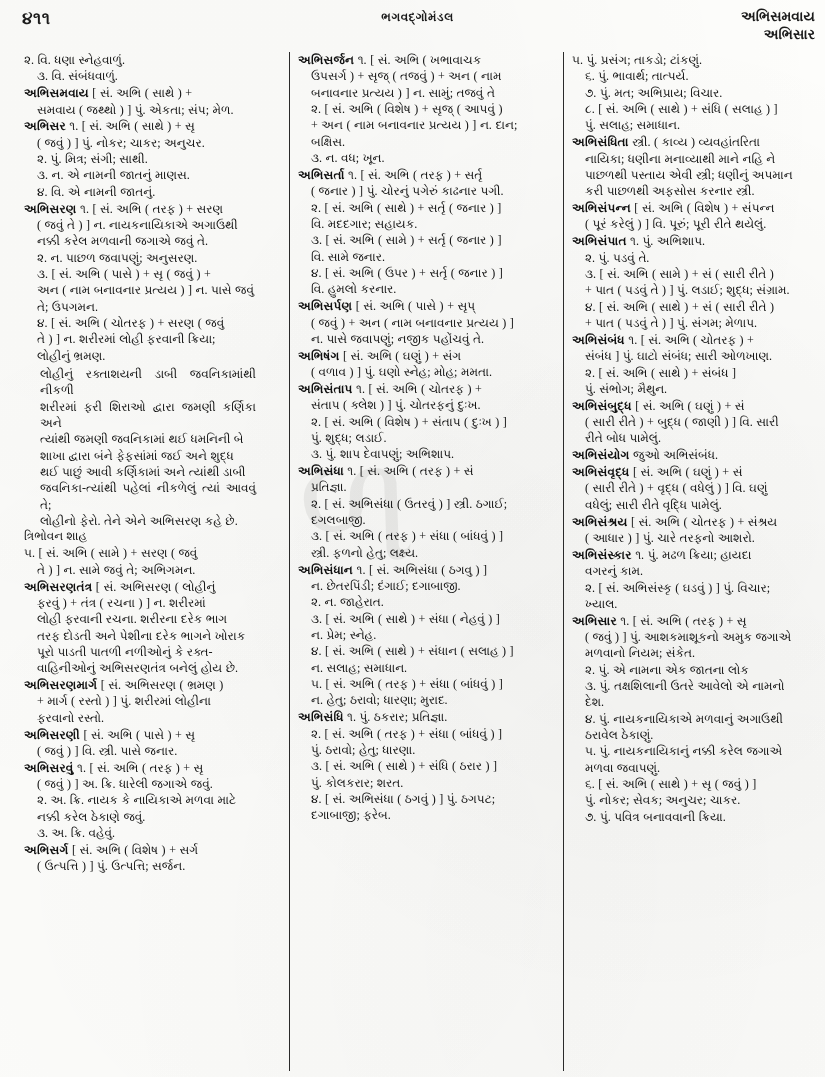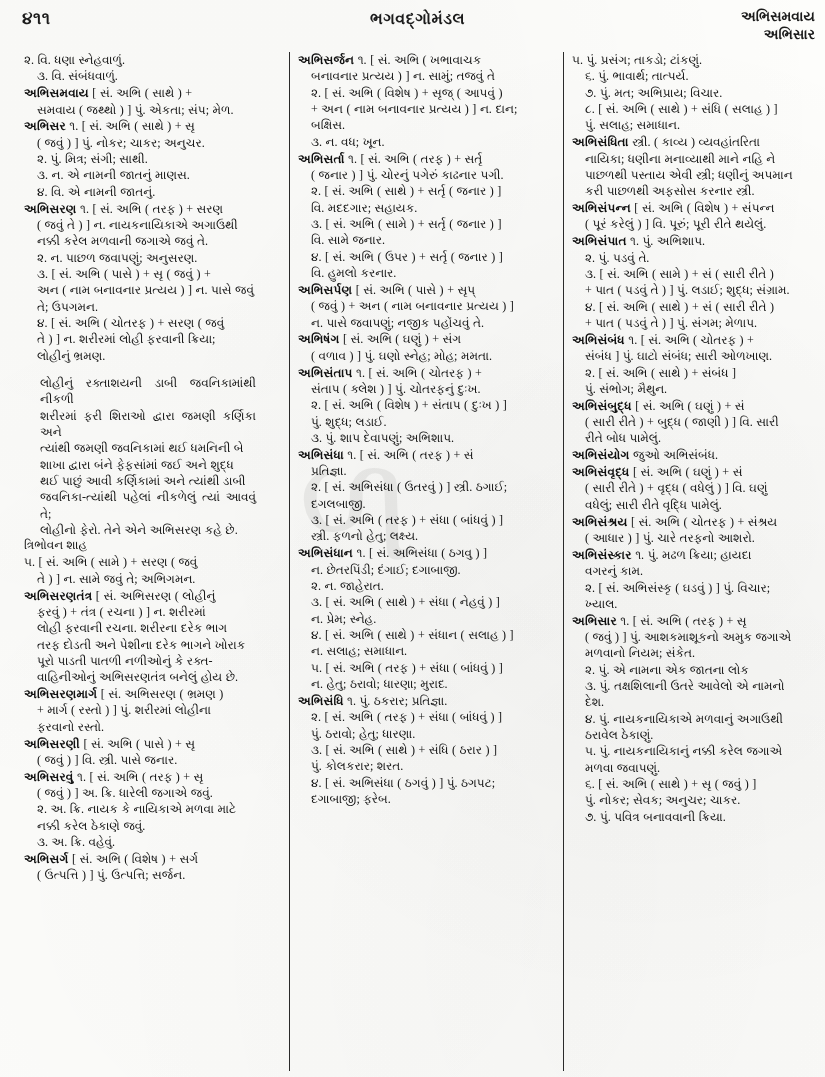--- a/index.html
+++ b/index.html
@@ -63,21 +63,21 @@
     font-weight: bold;
     color: #1b1b1b;
     letter-spacing: 0.5px;
   }
   .rh-center {
     position: absolute;
     left: 0;
     right: 0;
     top: 2px;
     text-align: center;
-    font-size: 16px;
+    font-size: 12px;
     font-weight: bold;
     color: #1b1b1b;
     letter-spacing: 0.5px;
   }
   .rh-right {
     position: absolute;
     right: 4px;
     top: 0px;
     text-align: right;
     font-size: 14px;
@@ -133,21 +133,21 @@
     padding-left: 0;
   }
   .headword {
     font-weight: bold;
     letter-spacing: 0.2px;
   }
   .quote-block {
     display: block;
     padding-left: 16px;
     text-align: justify;
-    margin-top: 11px;
+    margin-top: 2px;
   }
   .attrib {
     display: block;
     padding-right: 4px;
     margin-top: -1px;
   }
   .justify {
     text-align: justify;
     text-justify: inter-word;
   }
@@ -242,20 +242,21 @@
           <div class="entry">
             <span class="line para first"><span class="headword">અભિસર્ગ</span> [ સં. અભિ ( વિશેષ ) + સર્ગ</span>
             <span class="line para">( ઉત્પત્તિ ) ] પું. ઉત્પત્તિ; સર્જન.</span>
           </div>
         </div>
     </div>
     <div class="col">
       <div class="col-inner">
           <div class="entry">
             <span class="line para first"><span class="headword">અભિસર્જન</span> ૧. [ સં.  અભિ ( ખભાવાચક</span>
+            <span class="line para">ઉપસર્ગ ) + સૃજ્ ( તજવું ) + અન ( નામ</span>
             <span class="line para">બનાવનાર પ્રત્યય ) ] ન. સામું; તજવું તે</span>
             <span class="line para">૨. [ સં. અભિ ( વિશેષ ) + સૃજ્ ( આપવું )</span>
             <span class="line para">+ અન ( નામ બનાવનાર પ્રત્યય ) ] ન. દાન;</span>
             <span class="line para">બક્ષિસ.</span>
             <span class="line para">૩. ન. વધ; ખૂન.</span>
           </div>
           <div class="entry">
             <span class="line para first"><span class="headword">અભિસર્તા</span> ૧. [ સં. અભિ ( તરફ ) + સર્તૃ</span>
             <span class="line para">( જનાર ) ] પું. ચોરનું પગેરું કાઢનાર પગી.</span>
             <span class="line para">૨. [ સં. અભિ ( સાથે ) + સર્તૃ ( જનાર ) ]</span>

